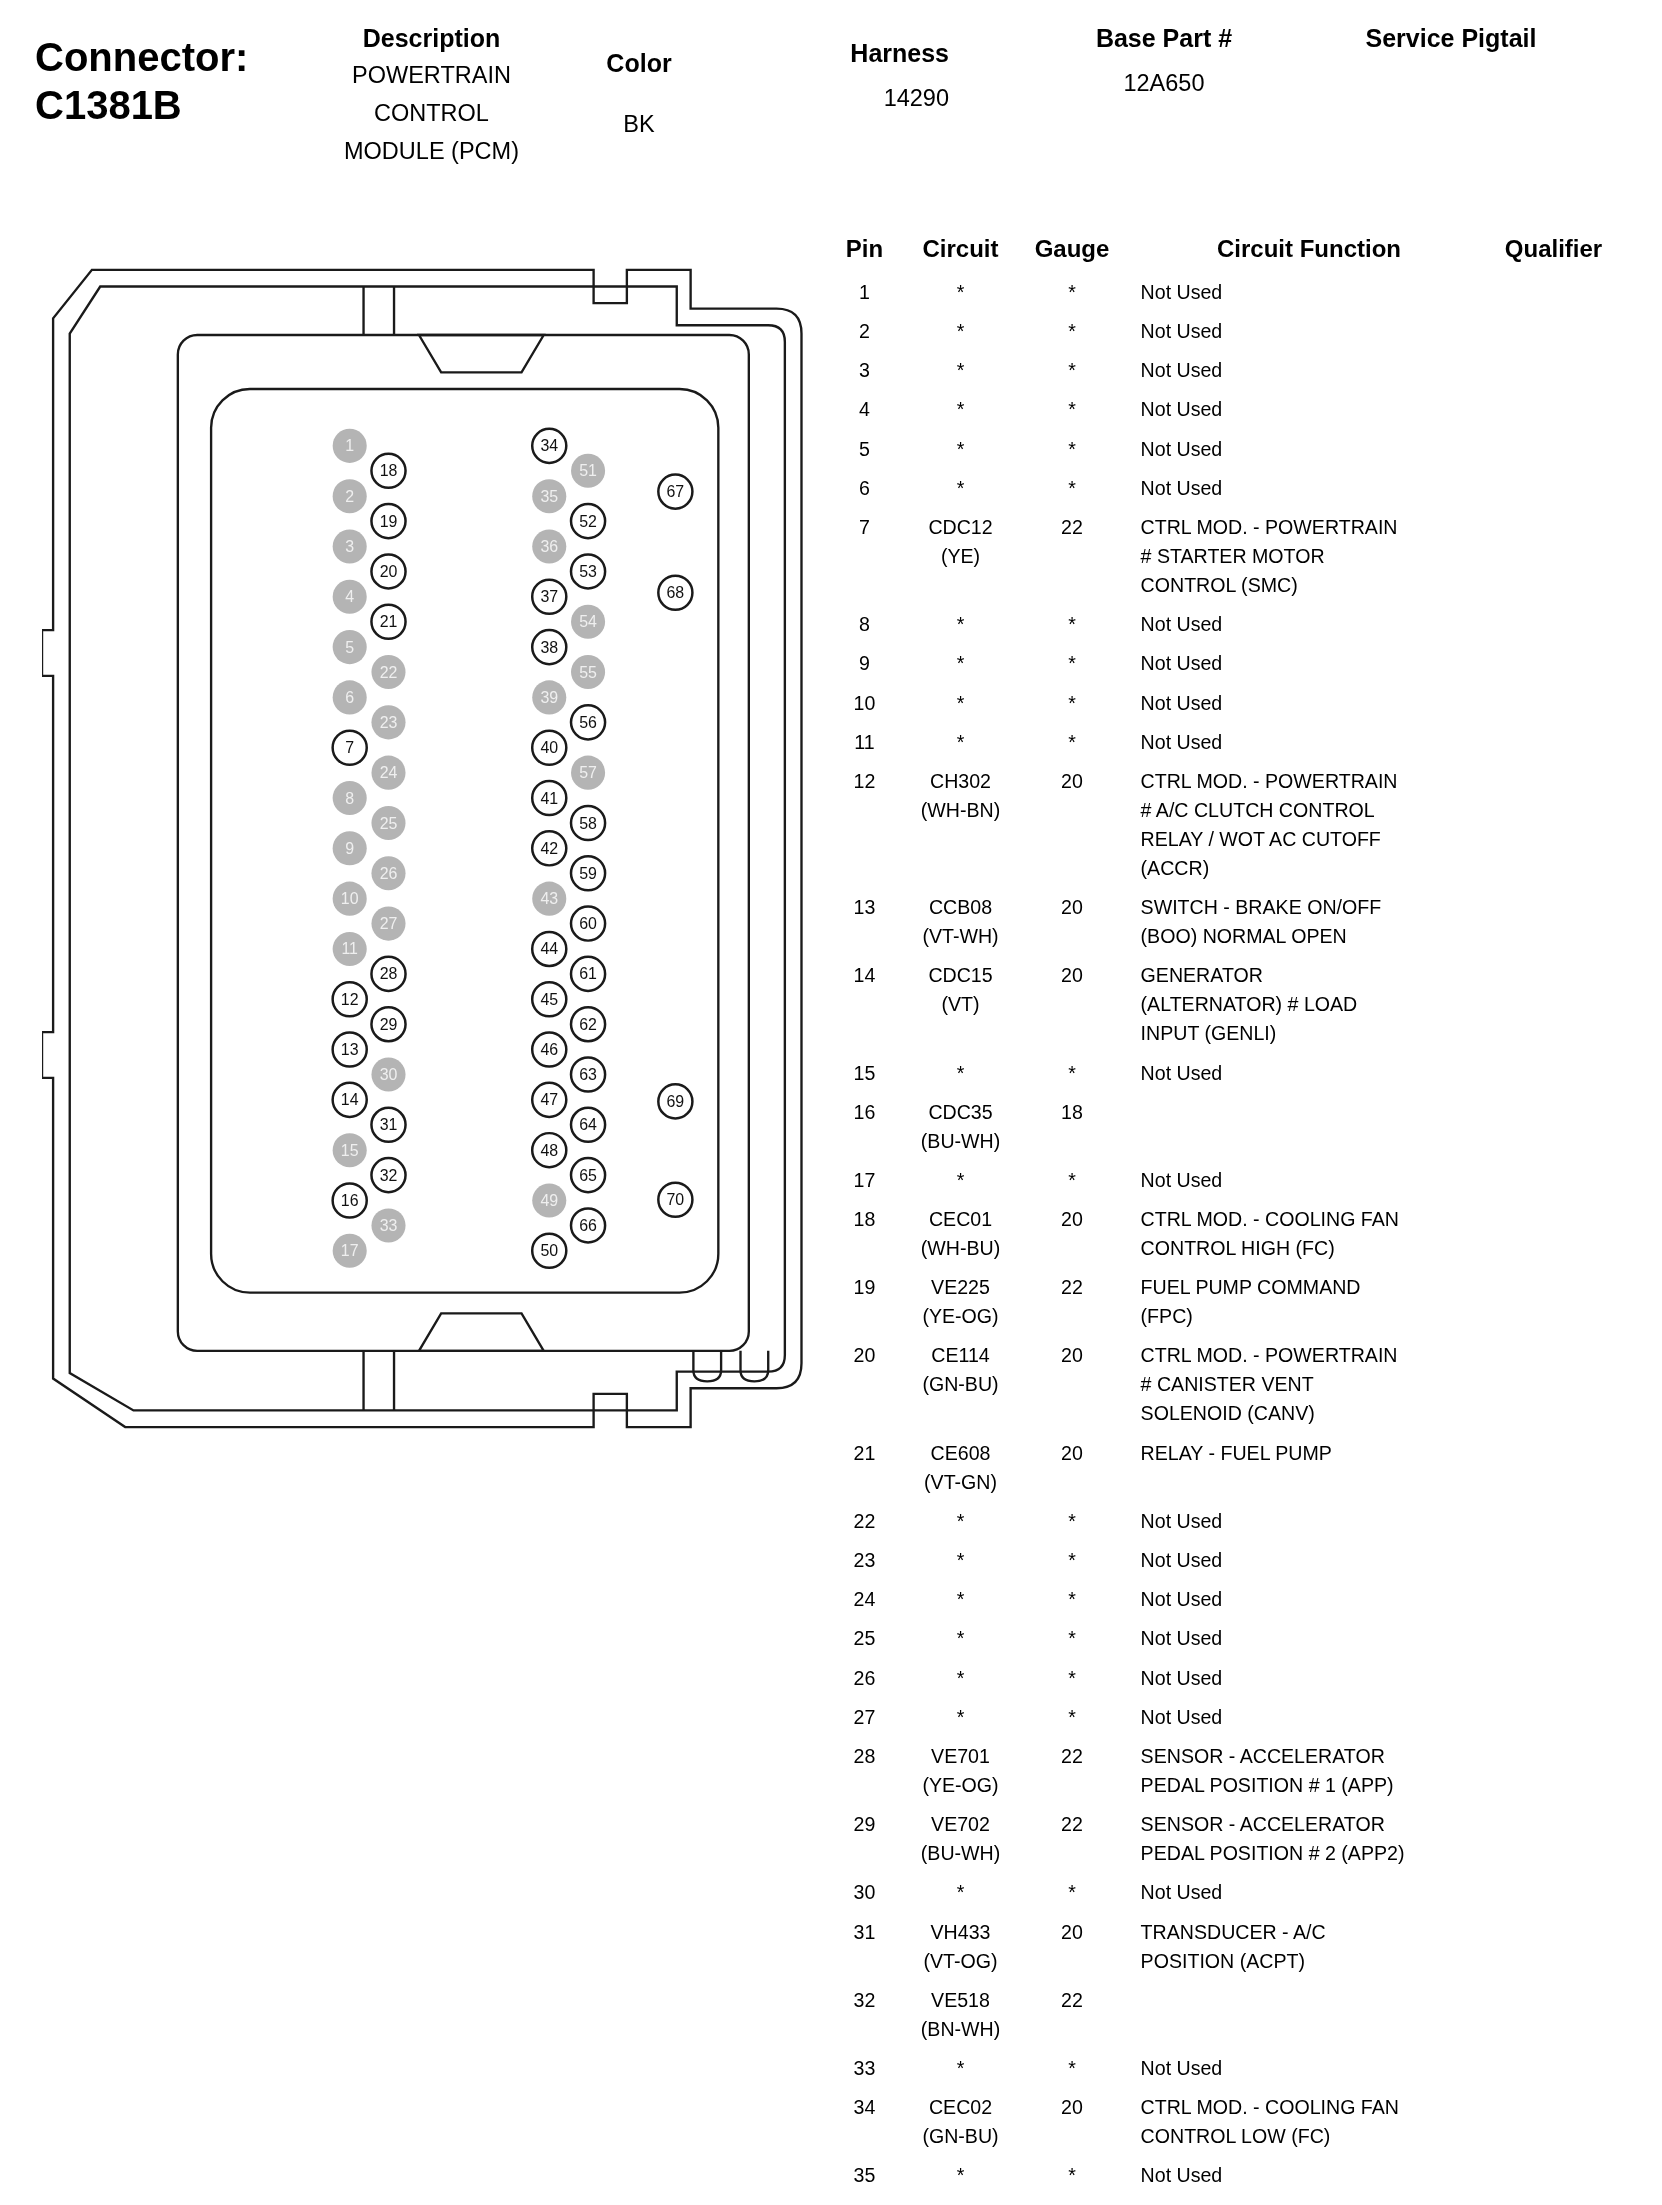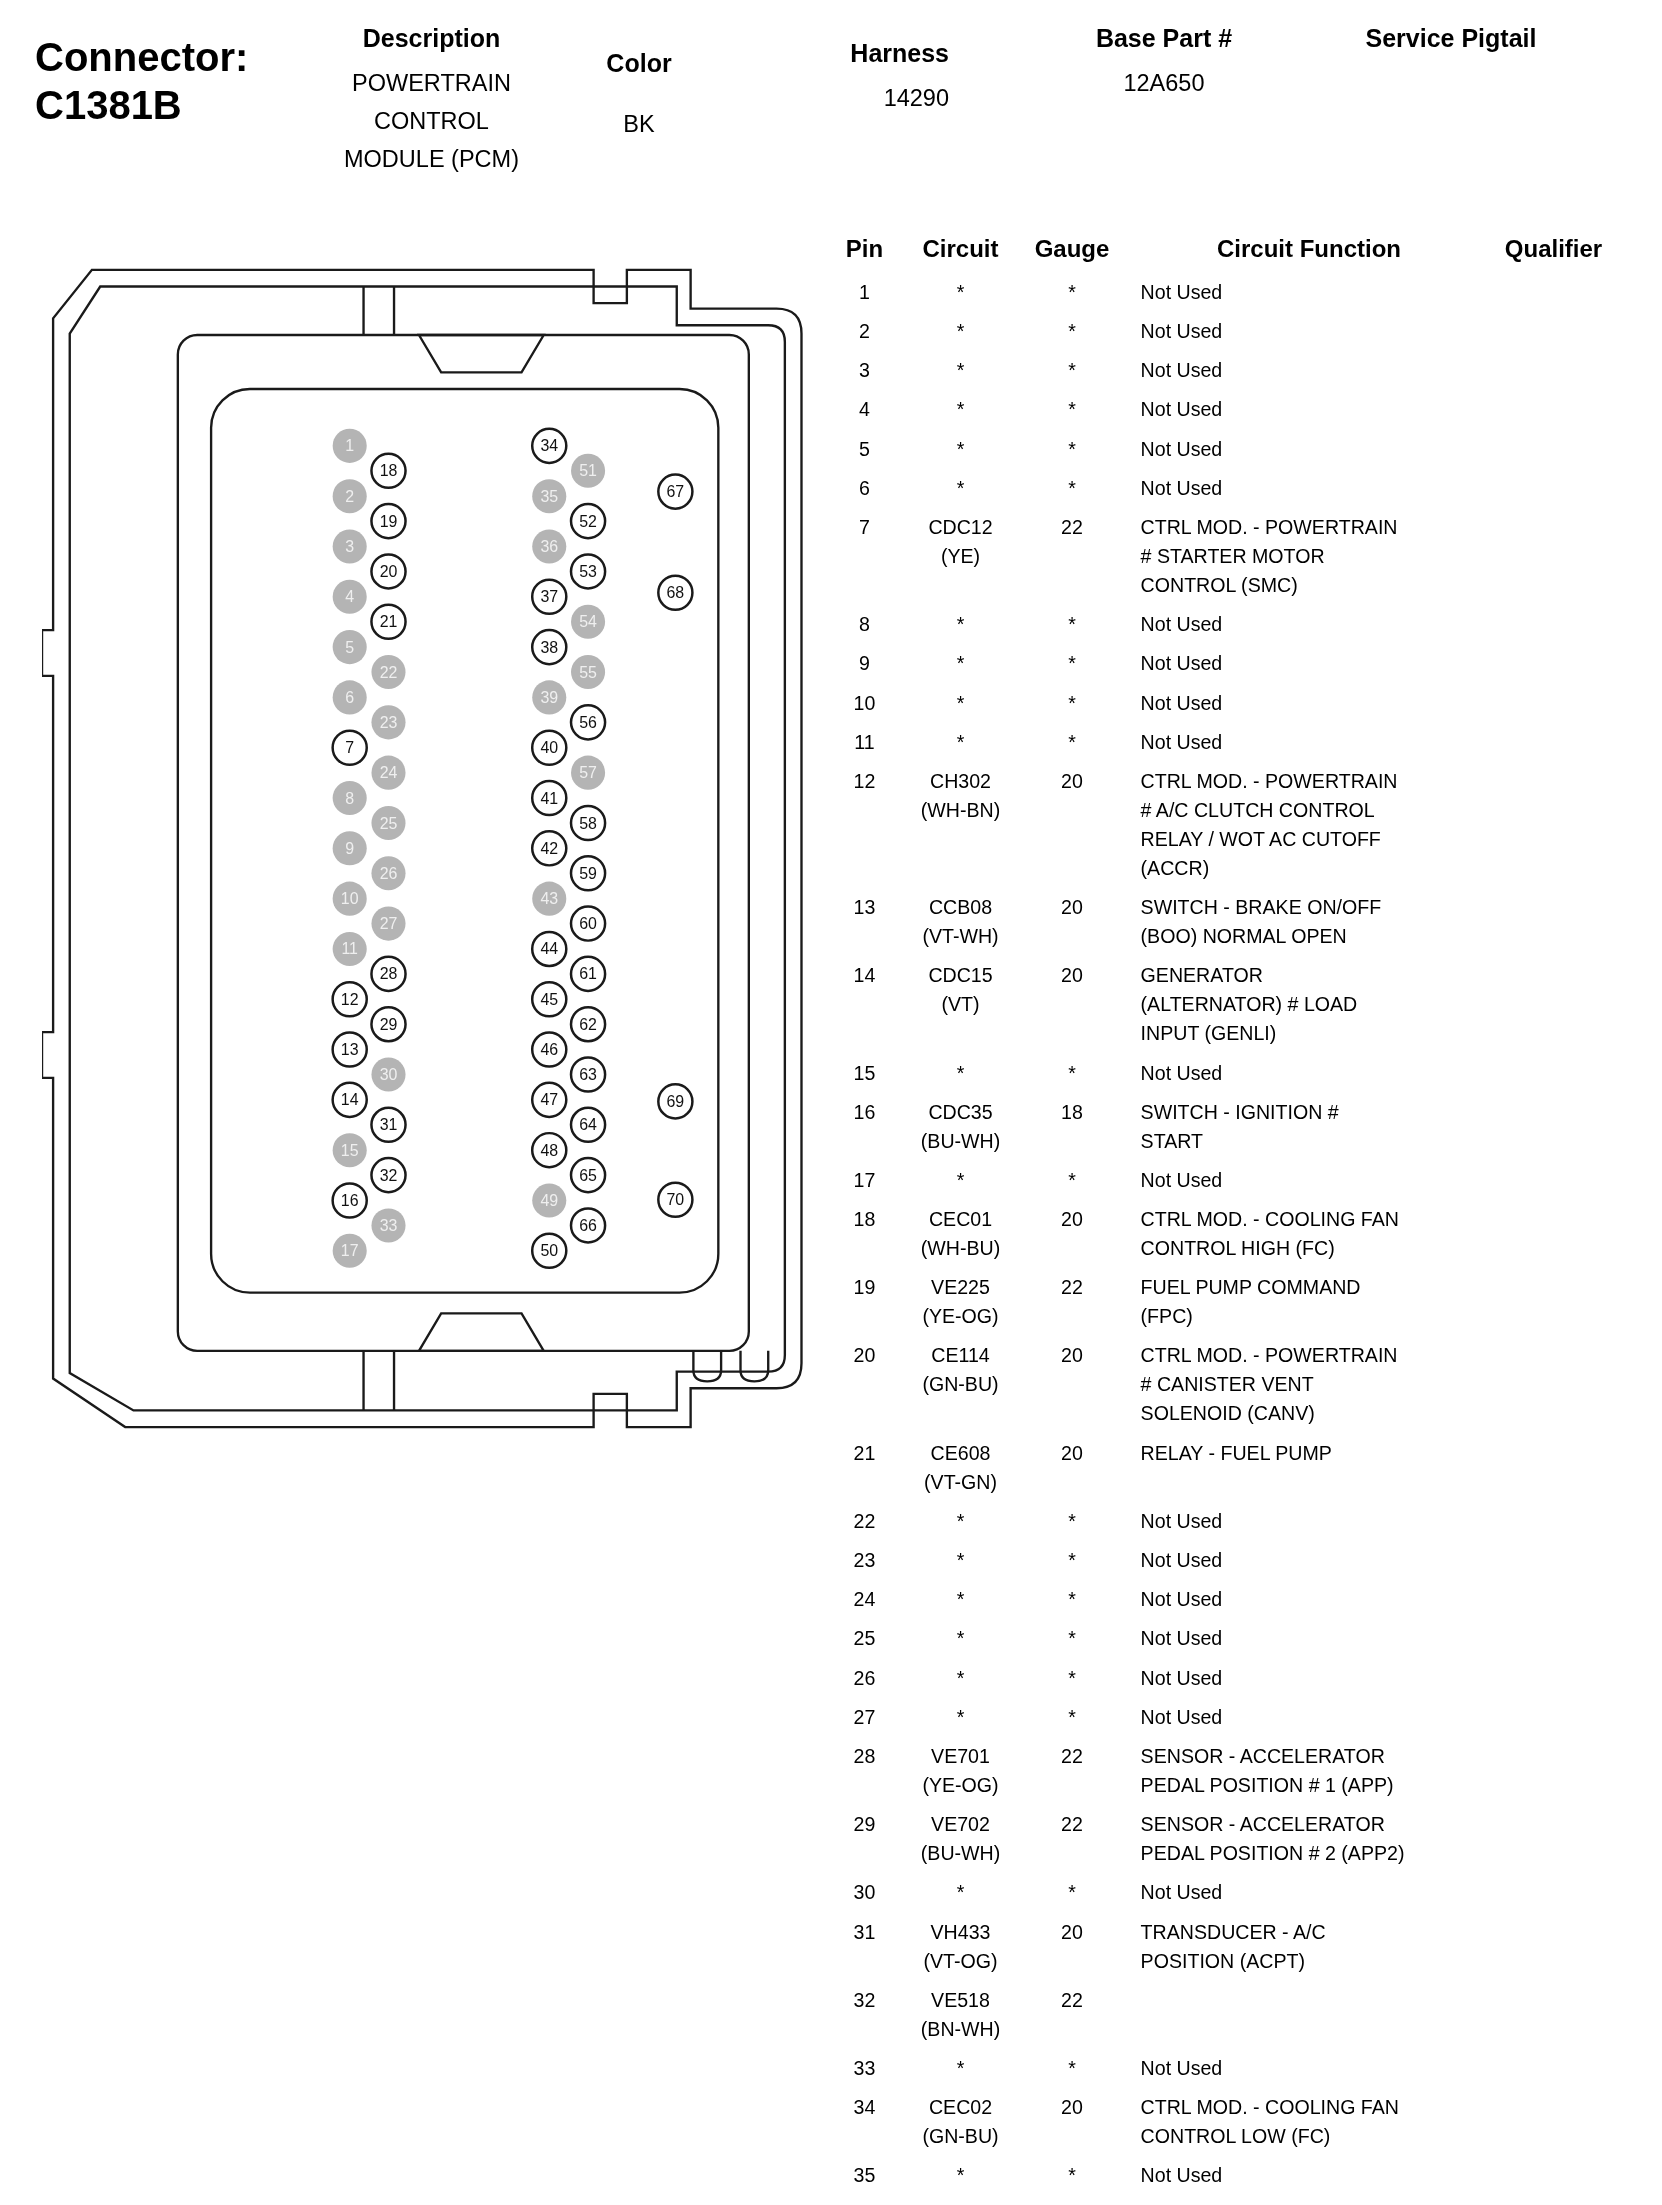--- a/index.html
+++ b/index.html
@@ -15,21 +15,21 @@
 
   
   .connector-block {
     position:absolute; left:35px; top:33px;
     font-size:40px; font-weight:bold; line-height:1.2;
   }
   .hcol { position:absolute; text-align:center; }
   .hlabel { font-weight:bold; font-size:25px; }
   .hvalue { font-size:23.5px; line-height:38px; }
   .hdr-desc   { left:310px;  top:23.5px; width:243px; }
-  .hdr-desc .hvalue { margin-top:11px; }
+  .hdr-desc .hvalue { margin-top:3px; }
   .hdr-color  { left:580px;  top:49px; width:118px; }
   .hdr-color .hvalue { margin-top:27px; }
   .hdr-harness{ left:769px;  top:39px; width:180px;text-align:right; }
   .hdr-harness .hvalue { margin-top:11px; }
   .hdr-base   { left:1062px; top:23.5px; width:204px; }
   .hdr-base .hvalue { margin-top:11px; }
   .hdr-pigtail{ left:1341px; top:23.5px; width:220px; }
 
   
   #connector-svg { position:absolute; left:42px; top:256px; }
@@ -371,22 +371,20 @@
         <div class="c-circuit pre">*</div>
         <div class="c-gauge">*</div>
         <div class="c-func pre">Not Used</div>
         <div class="c-qual"></div>
       </div>
       <div class="trow">
         <div class="c-pin">16</div>
         <div class="c-circuit pre">CDC35
 (BU-WH)</div>
         <div class="c-gauge">18</div>
-        <div class="c-func pre">SWITCH - IGNITION #
-START</div>
         <div class="c-qual"></div>
       </div>
       <div class="trow">
         <div class="c-pin">17</div>
         <div class="c-circuit pre">*</div>
         <div class="c-gauge">*</div>
         <div class="c-func pre">Not Used</div>
         <div class="c-qual"></div>
       </div>
       <div class="trow">

